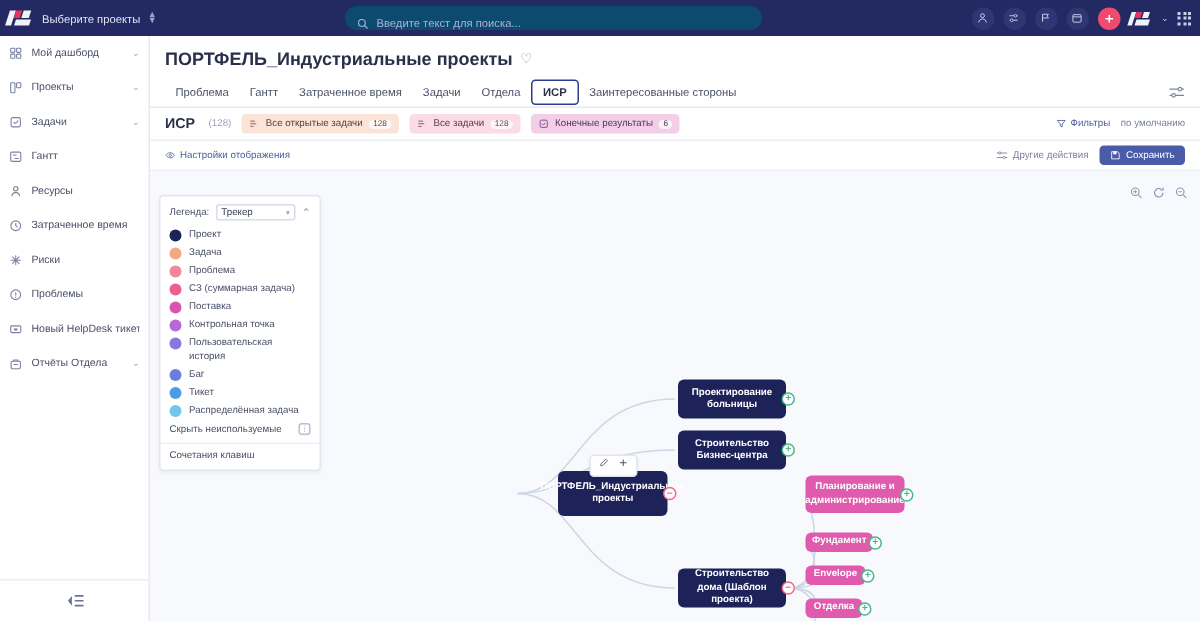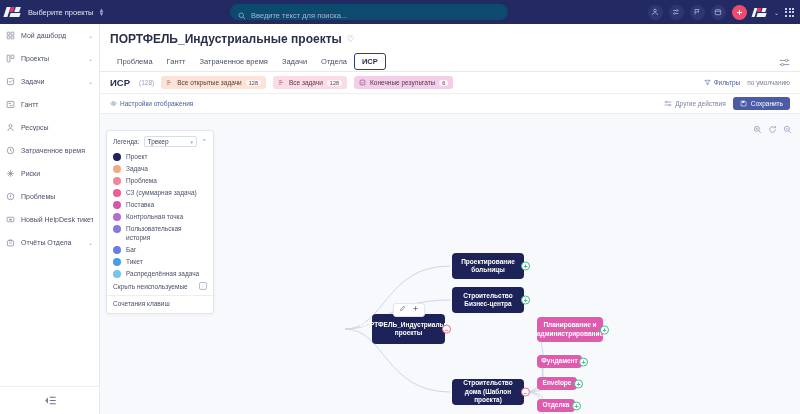--- a/index.html
+++ b/index.html
@@ -388,20 +388,21 @@
     <span class="heart">♡</span>
   </div>
 
   <div class="tabs">
     <div class="tab">Проблема</div>
     <div class="tab">Гантт</div>
     <div class="tab">Затраченное время</div>
     <div class="tab">Задачи</div>
     <div class="tab">Отдела</div>
     <div class="tab active">ИСР</div>
+    <div class="tab">Заинтересованные стороны</div>
     <div class="tabs-right">
       <svg width="11" height="9" viewBox="0 0 16 12">
           <line x1="1" y1="3" x2="15" y2="3" stroke="#7b82a0" stroke-width="1.2"></line>
           <line x1="1" y1="9" x2="15" y2="9" stroke="#7b82a0" stroke-width="1.2"></line>
           <circle cx="11" cy="3" r="1.7" fill="#fff" stroke="#7b82a0" stroke-width="1.1"></circle>
           <circle cx="5" cy="9" r="1.7" fill="#fff" stroke="#7b82a0" stroke-width="1.1"></circle>
         </svg>
     </div>
   </div>
 

